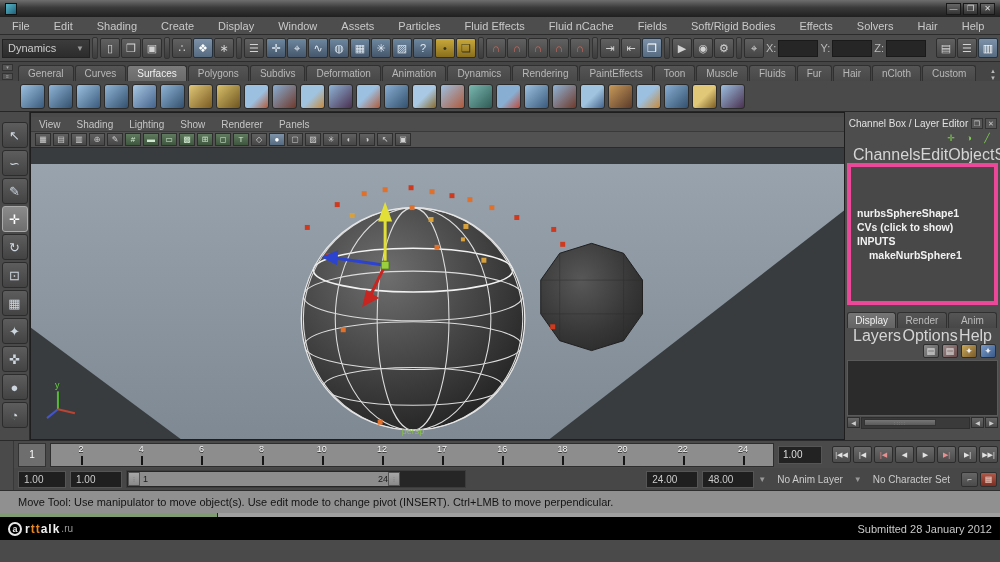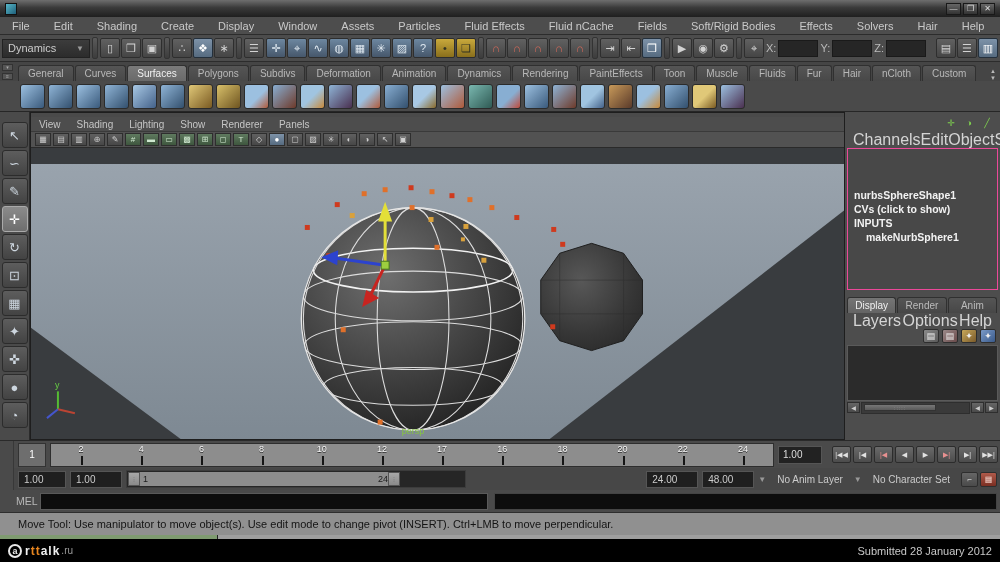--- a/index.html
+++ b/index.html
@@ -63,21 +63,21 @@
   .sidebar { width:155px; background:#4d4d4d; display:flex; flex-direction:column; flex:none; font-size:10.5px; }
   .sb-strip { height:4px; flex:none; }
   .sb-header { height:15px; display:flex; align-items:center; padding:0 3px; flex:none; }
   .sb-title { flex:1; text-align:center; color:#e2e2e2; font-size:10px; }
   .sb-hic { width:12px; height:11px; font-size:7px; color:#ccc; background:#565656; border:1px solid #333; display:flex; align-items:center; justify-content:center; margin-left:2px; }
   .sb-manips { height:16px; display:flex; justify-content:flex-end; gap:4px; padding:1px 6px; flex:none; }
   .sb-mic { width:14px; height:12px; color:#ccc; font-size:9px; display:flex; align-items:center; justify-content:center; }
   .sb-mic.axes { color:#7fd14f; }
   .sb-menus { height:15px; display:flex; justify-content:space-between; padding:0 8px; align-items:center; flex:none; }
   .sb-menu { color:#d5d5d5; font-size:16px; }
-  .cb-entries { height:142px; margin:1px 2px; background:#484848; border:1px solid #ec4899; padding:3px 0; white-space:pre; flex:none; }
+  .cb-entries { height:142px; margin:1px 2px; background:#484848; border:4px solid #ec4899; padding:3px 0; white-space:pre; flex:none; }
   .cb-entry { color:#f2f2f2; font-weight:bold; font-size:10.5px; line-height:14px; padding-left:6px; }
   .cb-entry.indent { padding-left:18px; }
   .sb-gap { height:6px; flex:none; }
   .le-tabs { height:16px; display:flex; align-items:flex-end; padding:0 2px; flex:none; }
   .le-tab { flex:1; text-align:center; padding:2px 0; background:linear-gradient(#555,#474747); border:1px solid #303030; border-bottom:none; border-radius:3px 3px 0 0; color:#bbb; font-size:10px; margin-right:1px; }
   .le-tab.active { background:linear-gradient(#757575,#646464); color:#f0f0f0; }
   .le-icons { height:17px; display:flex; justify-content:flex-end; gap:3px; padding:1px 4px; flex:none; }
   .le-ic { width:16px; height:14px; border:1px solid #2e2e2e; border-radius:2px; font-size:9px; display:flex; align-items:center; justify-content:center; color:#eee; }
   .le-list { height:56px; margin:0 2px; background:#2b2b2b; border:1px solid #5a5a5a; flex:none; }
   .le-scroll { height:12px; margin:1px 2px; display:flex; gap:1px; flex:none; }
@@ -451,20 +451,28 @@
           <line x1="27" y1="263" x2="16" y2="272" stroke="#4455cc" stroke-width="2"></line>
           <text x="24" y="242" fill="#66cc44" font-size="9">y</text>
         </g>
 
         <text x="383" y="288" fill="#86c540" font-size="9" text-anchor="middle">persp</text>
       </svg>
     </div>
 
     <div class="sidebar">
       <div class="sb-strip"></div>
+      <div class="sb-header">
+        <span class="sb-title">Channel Box / Layer Editor</span>
+        <span style="display:flex">
+
+        <span class="sb-hic">❒</span>
+            <span class="sb-hic">✕</span>
+          </span>
+      </div>
       <div class="sb-manips">
 
       <span class="sb-mic axes">✛</span>
           <span class="sb-mic axes">◑</span>
           <span class="sb-mic axes">╱</span>
         </div>
       <div class="sb-menus">
 
       <span class="sb-menu">Channels</span>
           <span class="sb-menu">Edit</span>
@@ -604,25 +612,20 @@
     <span class="dd-btn">No Anim Layer</span>
     <span class="dd-arr">▼</span>
     <span class="dd-btn">No Character Set</span>
     <span style="display:flex;gap:2px">
 
     <span class="rr-ic">⌐</span>
         <span class="rr-ic red">▦</span>
       </span>
   </div>
 
-  <div class="cmdrow">
-    <span class="cmd-label">MEL</span>
-    <span class="cmd-input"></span>
-    <span class="cmd-output"></span>
-  </div>
 
   <div class="helpline">
     <span>Move Tool: Use manipulator to move object(s). Use edit mode to change pivot (INSERT).  Ctrl+LMB to move perpendicular.</span>
   </div>
 
   <div class="footer">
     <div class="progress">
       <span class="pleft"></span>
         <span class="pright"></span>
     </div>

